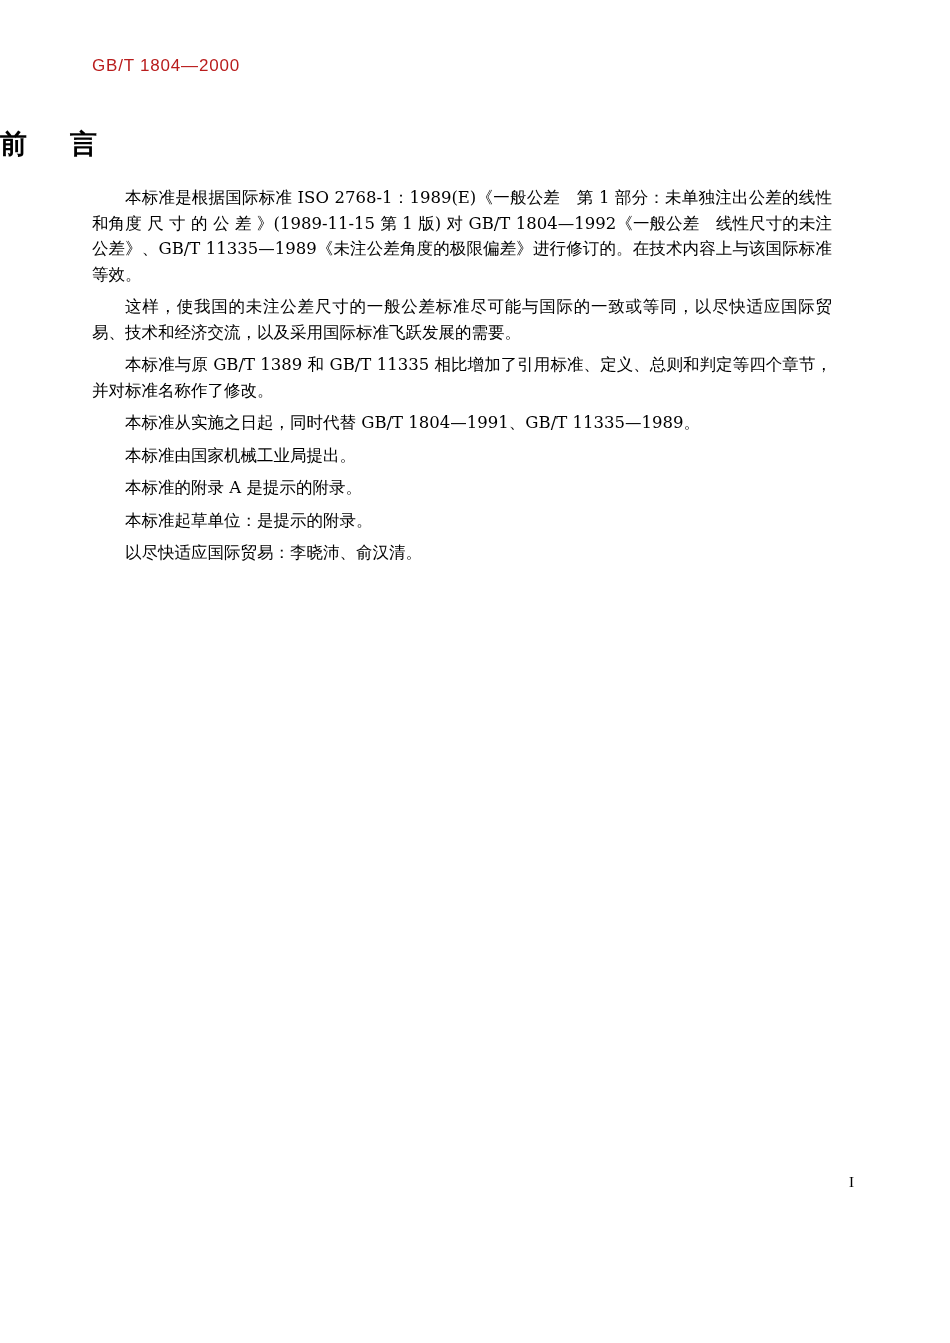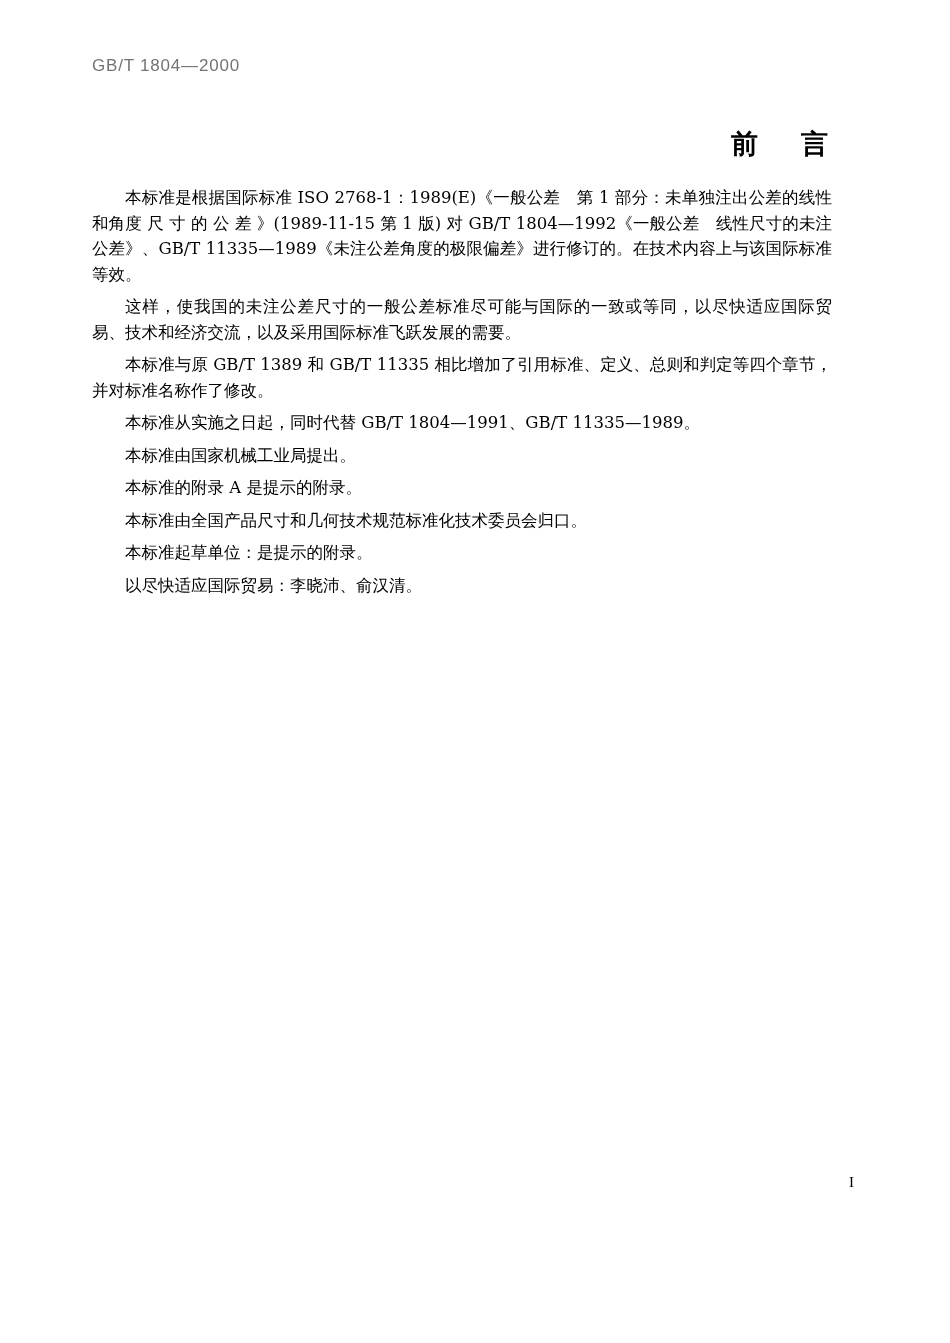--- a/index.html
+++ b/index.html
@@ -19,28 +19,28 @@
     background: #ffffff;
     overflow: hidden;
   }
   .header-std {
     position: absolute;
     top: 56px;
     left: 92px;
     font-family: "Liberation Sans", "DejaVu Sans", sans-serif;
     font-size: 17px;
     letter-spacing: 0.8px;
-    color: #737373;
+    color: #b91c1c;
   }
   .doc-title {
     position: absolute;
     top: 126px;
-    left: 11px;
+    left: 0;
     width: 818px;
-    text-align: right;
+    text-align: left;
     font-family: "DejaVu Serif", "Liberation Serif", serif;
     font-size: 27px;
     font-weight: bold;
     letter-spacing: 1px;
   }
   .doc-title .gap {
     display: inline-block;
     width: 42px;
   }
   .body-block {
@@ -79,20 +79,19 @@
     <span>前</span><span class="gap"></span><span>言</span>
   </div>
 
   <div class="body-block">
     <p class="para indent">本标准是根据国际标准 ISO 2768-1：1989(E)《一般公差　第 1 部分：未单独注出公差的线性和角度 尺 寸 的 公 差 》(1989-11-15 第 1 版) 对 GB/T 1804—1992《一般公差　线性尺寸的未注公差》、GB/T 11335—1989《未注公差角度的极限偏差》进行修订的。在技术内容上与该国际标准等效。</p>
     <p class="para indent">这样，使我国的未注公差尺寸的一般公差标准尽可能与国际的一致或等同，以尽快适应国际贸易、技术和经济交流，以及采用国际标准飞跃发展的需要。</p>
     <p class="para indent">本标准与原 GB/T 1389 和 GB/T 11335 相比增加了引用标准、定义、总则和判定等四个章节，并对标准名称作了修改。</p>
     <p class="para indent">本标准从实施之日起，同时代替 GB/T 1804—1991、GB/T 11335—1989。</p>
     <p class="para indent">本标准由国家机械工业局提出。</p>
     <p class="para indent">本标准的附录 A 是提示的附录。</p>
-    <p class="para indent">本标准由全国产品尺寸和几何技术规范标准化技术委员会归口。</p>
     <p class="para indent">本标准起草单位：是提示的附录。</p>
     <p class="para indent">以尽快适应国际贸易：李晓沛、俞汉清。</p>
   </div>
 
   <div class="folio">I</div>
 
 </div>
 
 </body></html>

